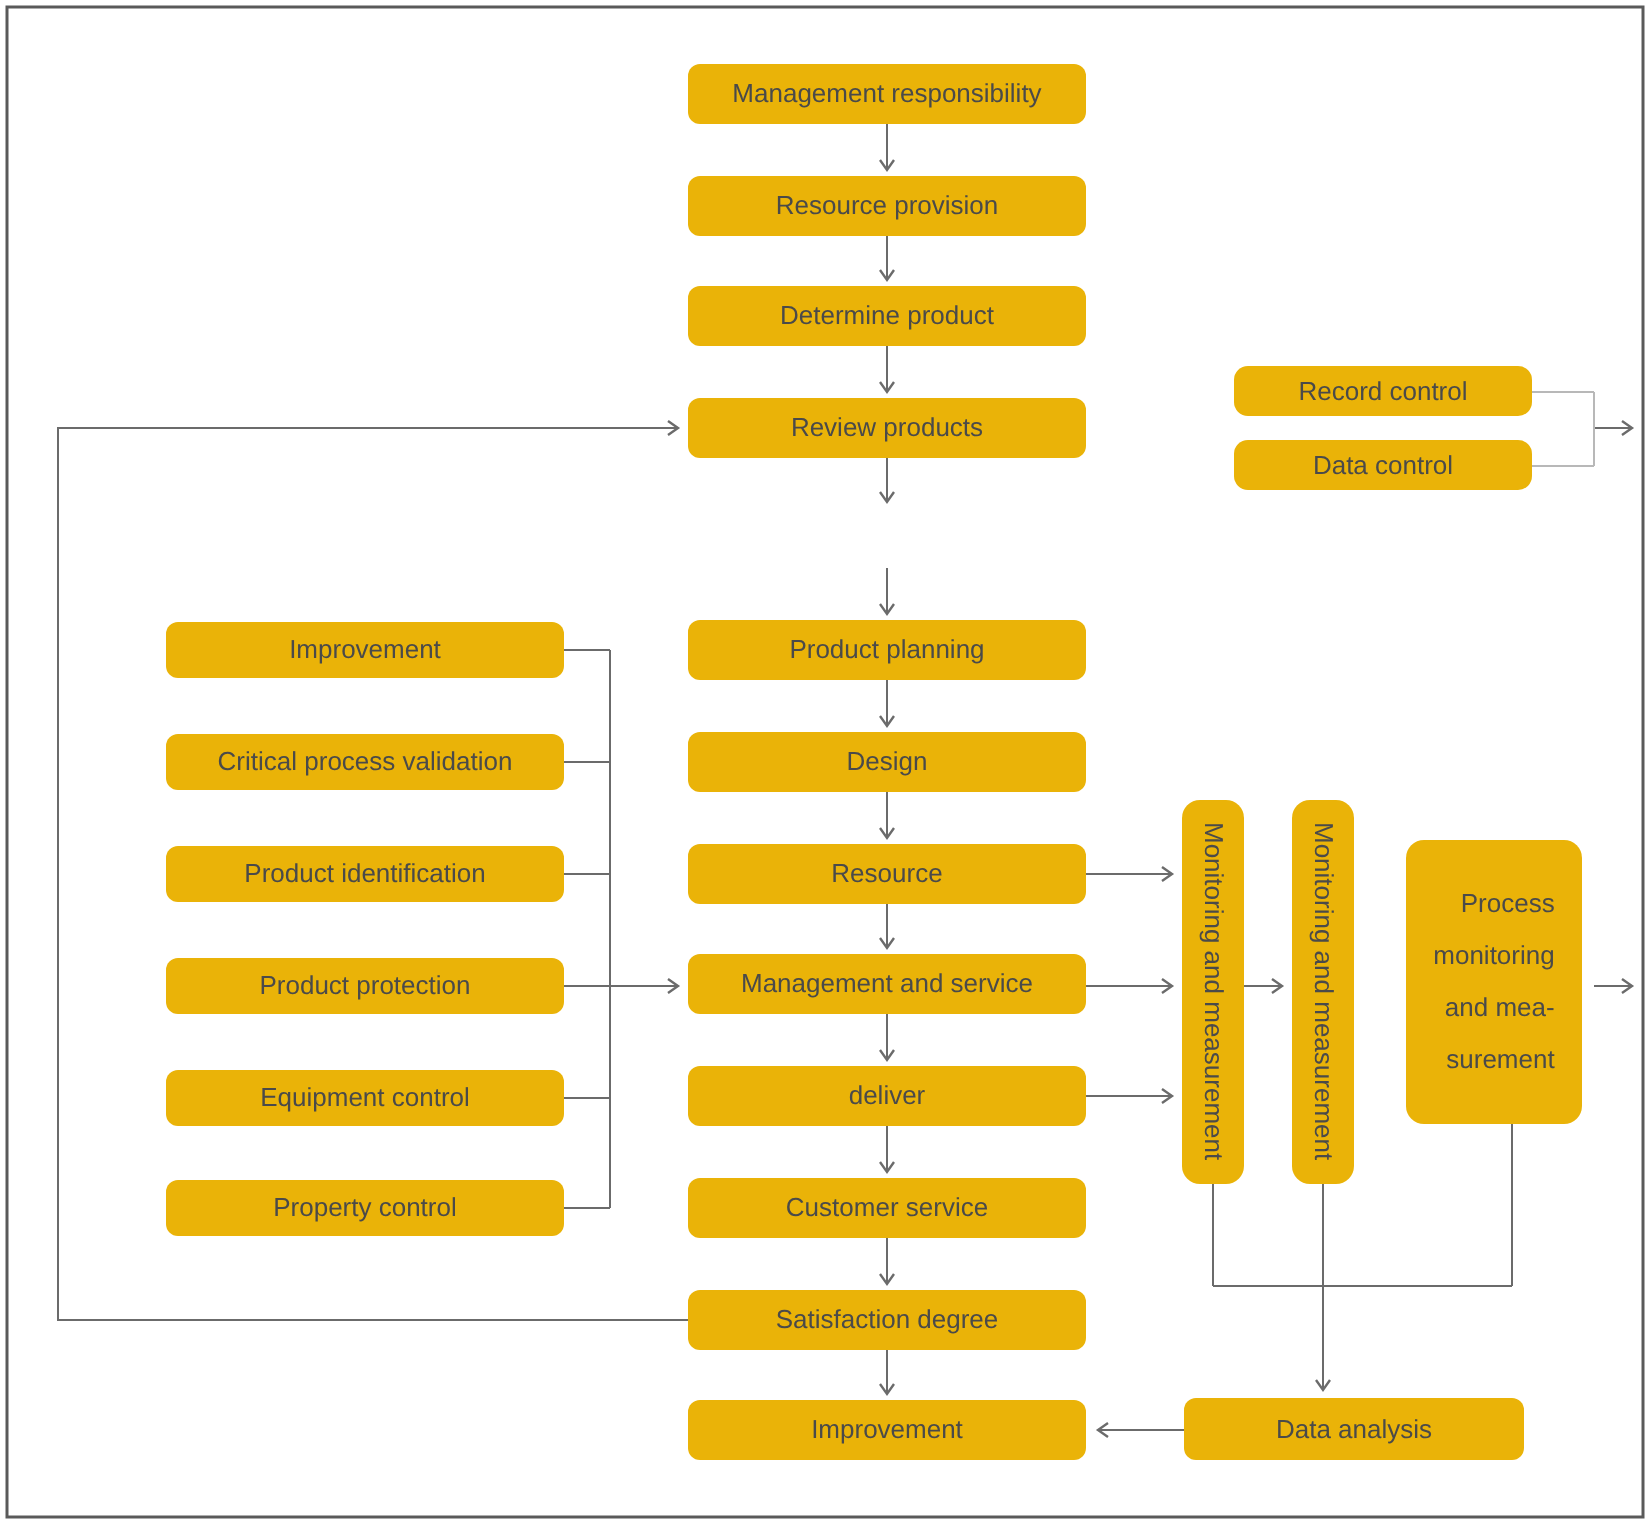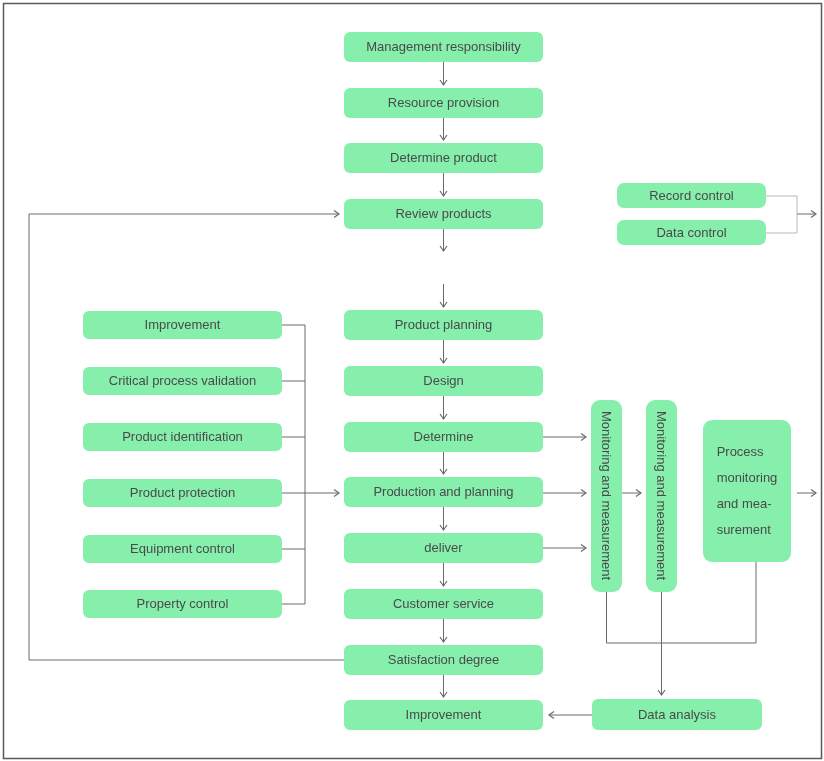--- a/index.html
+++ b/index.html
@@ -1,23 +1,23 @@
 <!DOCTYPE html>
 <html><head>
 <meta charset="utf-8">
 <style>
   html,body{margin:0;padding:0;background:#fff;}
   #canvas{
     position:relative;width:824px;height:761px;background:#ffffff;overflow:hidden;
     font-family:"Liberation Sans","DejaVu Sans",sans-serif;
   }
   .box{
-    position:absolute;background:#86efac;border-radius:6px;
+    position:absolute;background:#eab308;border-radius:6px;
     display:flex;align-items:center;justify-content:center;
-    font-size:13px;color:#4a4a4a;text-align:left;line-height:1.2;
+    font-size:13px;color:#4a4a4a;text-align:right;line-height:1.2;
   }
   .flow{left:344px;width:199px;height:30px;}
   .support{left:83px;width:199px;height:28px;}
   .doc{left:617px;width:149px;height:25px;border-radius:7px;}
   .vbox{
     width:31px;height:192px;top:400px;border-radius:9px;
     writing-mode:vertical-rl;text-orientation:mixed;
   }
   .process{
     left:703px;top:420px;width:88px;height:142px;border-radius:9px;
@@ -89,22 +89,22 @@
       <line x1="797" y1="196" x2="797" y2="233"></line>
     </g>
   </svg>
 
   <div class="box flow" style="top:32px">Management responsibility</div>
   <div class="box flow" style="top:88px">Resource provision</div>
   <div class="box flow" style="top:143px">Determine product</div>
   <div class="box flow" style="top:199px">Review products</div>
   <div class="box flow" style="top:310px">Product planning</div>
   <div class="box flow" style="top:366px">Design</div>
-  <div class="box flow" style="top:422px">Determine</div>
-  <div class="box flow" style="top:477px">Production and planning</div>
+  <div class="box flow" style="top:422px">Resource</div>
+  <div class="box flow" style="top:477px">Management and service</div>
   <div class="box flow" style="top:533px">deliver</div>
   <div class="box flow" style="top:589px">Customer service</div>
   <div class="box flow" style="top:645px">Satisfaction degree</div>
   <div class="box flow" style="top:700px">Improvement</div>
 
   <div class="box support" style="top:311px">Improvement</div>
   <div class="box support" style="top:367px">Critical process validation</div>
   <div class="box support" style="top:423px">Product identification</div>
   <div class="box support" style="top:479px">Product protection</div>
   <div class="box support" style="top:535px">Equipment control</div>

